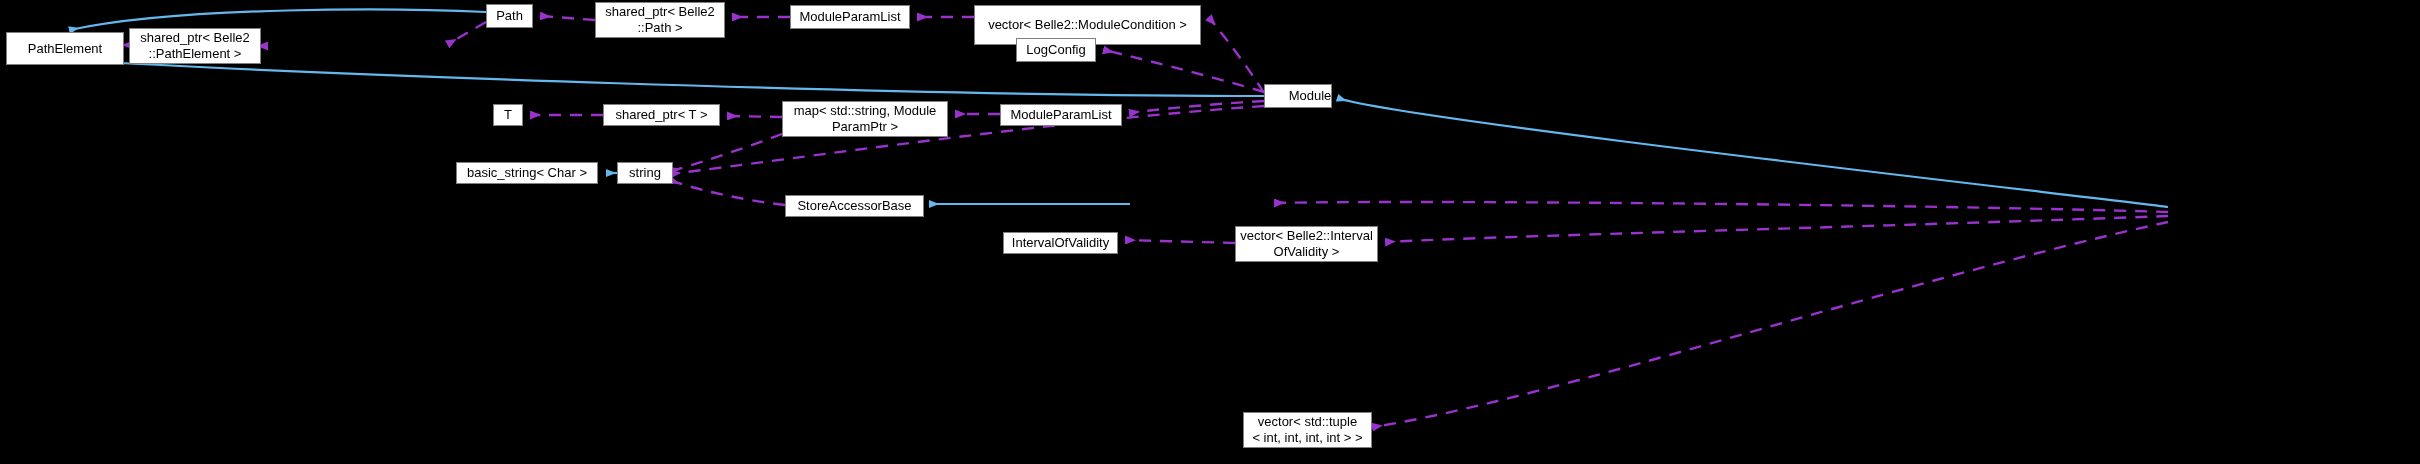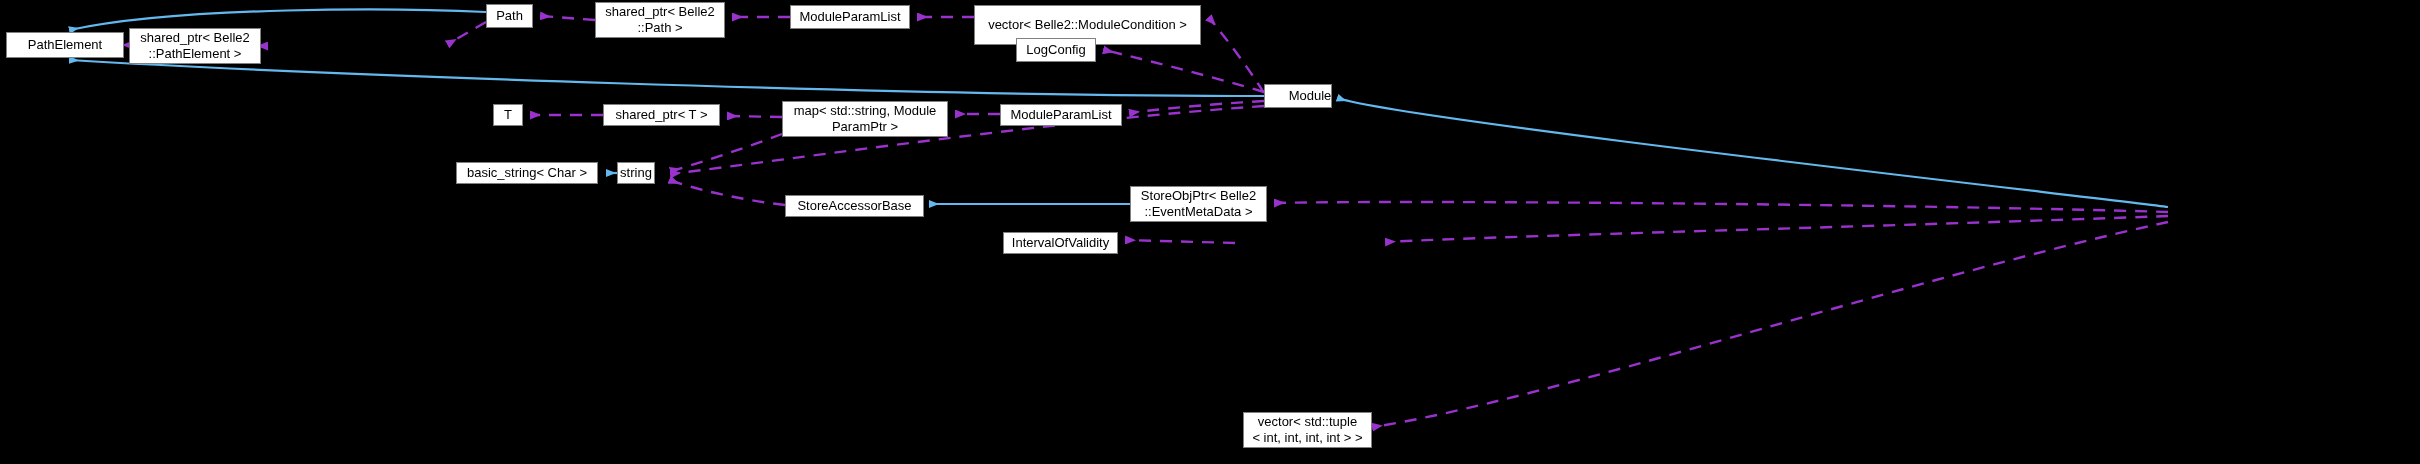--- a/index.html
+++ b/index.html
@@ -61,36 +61,36 @@
       <path d="M782,134 C740,150 690,166 671,171"></path>
       <path d="M1264,106 C1060,120 800,158 671,174"></path>
       <path d="M785,205 C740,200 690,188 670,180"></path>
       <path d="M2168,212 C1900,204 1400,200 1275,203"></path>
       <path d="M1235,243 L1126,240"></path>
       <path d="M2168,216 C1900,226 1500,236 1386,242"></path>
       <path d="M2168,222 C1900,280 1550,400 1373,427"></path>
     </g>
   </svg>
 
-  <div class="node" style="left:6px;top:32px;width:118px;height:26px;">PathElement</div>
+  <div class="node" style="left:6px;top:32px;width:118px;height:33px;">PathElement</div>
   <div class="node" style="left:129px;top:28px;width:132px;height:36px;">shared_ptr&lt; Belle2
 ::PathElement &gt;</div>
   <div class="node" style="left:486px;top:4px;width:47px;height:24px;">Path</div>
   <div class="node" style="left:595px;top:2px;width:130px;height:36px;">shared_ptr&lt; Belle2
 ::Path &gt;</div>
   <div class="node" style="left:790px;top:5px;width:120px;height:24px;">ModuleParamList</div>
   <div class="node" style="left:974px;top:5px;width:227px;height:40px;">vector&lt; Belle2::ModuleCondition &gt;</div>
   <div class="node" style="left:1016px;top:38px;width:80px;height:24px;">LogConfig</div>
   <div class="node" style="left:1264px;top:84px;width:68px;height:24px;padding-left:24px;">Module</div>
   <div class="node" style="left:493px;top:104px;width:30px;height:22px;">T</div>
   <div class="node" style="left:603px;top:104px;width:117px;height:22px;">shared_ptr&lt; T &gt;</div>
   <div class="node" style="left:782px;top:101px;width:166px;height:36px;">map&lt; std::string, Module
 ParamPtr &gt;</div>
   <div class="node" style="left:1000px;top:104px;width:122px;height:22px;">ModuleParamList</div>
   <div class="node" style="left:456px;top:162px;width:142px;height:22px;">basic_string&lt; Char &gt;</div>
-  <div class="node" style="left:617px;top:162px;width:38px;height:22px;">string</div>
+  <div class="node" style="left:617px;top:162px;width:56px;height:22px;">string</div>
   <div class="node" style="left:785px;top:195px;width:139px;height:22px;">StoreAccessorBase</div>
-  <div class="node" style="left:1130px;top:186px;width:137px;height:36px;">StoreObjPtr&lt; Belle2
-::EventMetaData &gt;</div>
   <div class="node" style="left:1003px;top:232px;width:115px;height:22px;">IntervalOfValidity</div>
+  <div class="node" style="left:1235px;top:226px;width:143px;height:36px;">vector&lt; Belle2::Interval
+OfValidity &gt;</div>
   <div class="node" style="left:1243px;top:412px;width:129px;height:36px;">vector&lt; std::tuple
 &lt; int, int, int, int &gt; &gt;</div>
 </div>
 
 </body></html>

